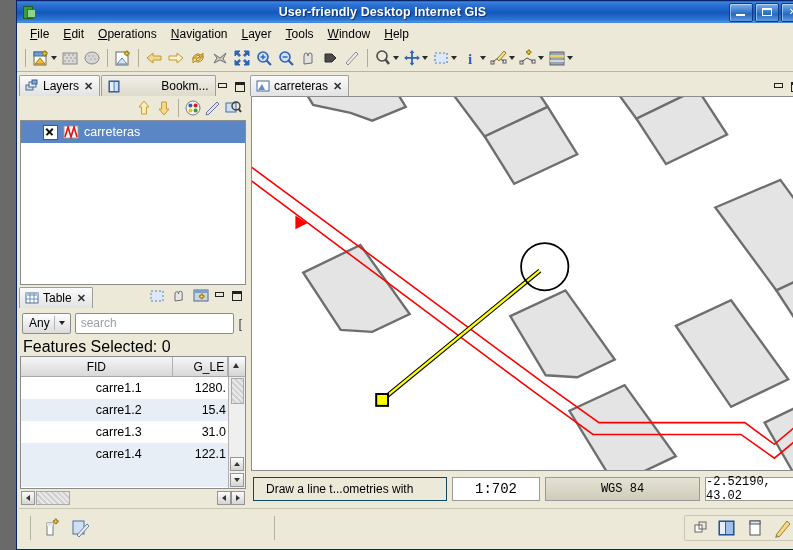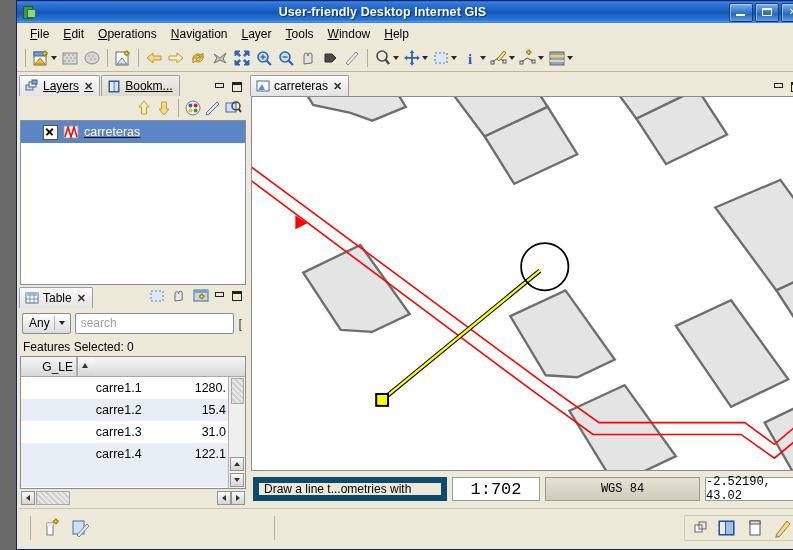--- a/index.html
+++ b/index.html
@@ -45,21 +45,21 @@
   .left-col{width:228px;display:flex;flex-direction:column;}
   .vsplit{width:3px;background:#ece9d8;}
   .right-col{flex:1;display:flex;flex-direction:column;}
 
   
   .panel{display:flex;flex-direction:column;background:#ece9d8;min-height:0;}
   .tabrow{height:22px;display:flex;align-items:flex-end;position:relative;background:#ece9d8;}
   .tab{height:20px;display:flex;align-items:center;padding:0 6px 0 5px;font-size:12px;
        background:linear-gradient(to bottom,#fbfbfb,#e2e2e2);border:1px solid #9e9e9e;border-bottom:none;
        border-radius:2px 2px 0 0;margin-right:1px;}
-  .tab.inactive{background:linear-gradient(to bottom,#f0efe8,#dedbcb);color:#000;}
+  .tab.inactive{background:linear-gradient(to bottom,#f0efe8,#dedbcb);color:#000;gap:36px;}
   .tab .tabico{width:14px;height:14px;margin-right:4px;position:relative;}
   .tab .x{margin-left:5px;font-size:11px;color:#333;font-weight:bold;}
   .panelbtns{margin-left:auto;display:flex;align-items:center;gap:4px;padding-bottom:3px;padding-right:3px;}
   .pbtn{width:13px;height:11px;position:relative;}
   .pbtn.min::after{content:"";position:absolute;left:1px;top:1px;width:9px;height:5px;border:1.4px solid #222;box-sizing:border-box;}
   .pbtn.max::after{content:"";position:absolute;left:1px;top:0px;width:10px;height:10px;border:1.4px solid #222;border-top-width:3px;box-sizing:border-box;}
   .panel-tools{height:24px;display:flex;align-items:center;justify-content:flex-end;
                background:#ece9d8;padding-right:4px;}
   .panel-body{flex:1;background:#fff;border:1px solid #8c8c8c;margin:0 1px 1px 1px;overflow:hidden;min-height:0;}
 
@@ -75,21 +75,21 @@
 
   
   .srch-row{height:26px;display:flex;align-items:center;gap:4px;padding:2px 3px;background:#ece9d8;}
   .combo{height:19px;display:flex;align-items:center;background:linear-gradient(to bottom,#fefefe,#dcdcdc);
          border:1px solid #8c8c8c;border-radius:2px;padding:0 2px 0 6px;font-size:12px;}
   .combo .cb-sep{width:1px;height:14px;background:#b4b4b4;margin:0 4px;}
   .combo .cb-ar{border-left:3.5px solid transparent;border-right:3.5px solid transparent;border-top:4px solid #222;margin-right:3px;}
   .srch-input{flex:1;height:19px;border:1px solid #8c8c8c;background:#fff;border-radius:2px;
               display:flex;align-items:center;padding-left:5px;color:#a0a0a0;font-size:12px;}
   .brk{color:#444;font-size:13px;padding-right:2px;}
-  .feat-sel{height:18px;display:flex;align-items:center;padding-left:4px;font-size:12px;color:#000;}
+  .feat-sel{height:18px;display:flex;align-items:center;padding-left:4px;font-size:16px;color:#000;}
   .tbl-wrap{flex:1;display:flex;flex-direction:column;border:1px solid #8c8c8c;margin:0 1px 0 1px;background:#fff;min-height:0;}
   .tbl-head{height:19px;display:flex;background:linear-gradient(to bottom,#f6f6f6,#d8d8d8);
             border-bottom:1px solid #a8a8a8;}
   .th{display:flex;align-items:center;justify-content:center;font-size:12px;color:#000;
       border-right:1px solid #b0b0b0;}
   .tbl-rows{flex:1;overflow:hidden;}
   .tr{height:22px;display:flex;align-items:center;font-size:12.5px;}
   .tr.odd{background:#fff;}
   .tr.even{background:#e8eef5;}
   .td{display:flex;align-items:center;}
@@ -105,22 +105,22 @@
   .hscroll-row{height:18px;display:flex;align-items:center;background:#ece9d8;padding:0 2px;gap:2px;}
   .hs-left{width:62px;height:14px;display:flex;align-items:center;}
   .hbtn{width:14px;height:14px;background:linear-gradient(to bottom,#fcfcfc,#d4d4d4);border:1px solid #959595;
         position:relative;box-sizing:border-box;}
   .hbtn .lt{position:absolute;left:4px;top:3px;border-top:3.5px solid transparent;border-bottom:3.5px solid transparent;border-right:4px solid #333;}
   .hbtn .rt{position:absolute;left:4px;top:3px;border-top:3.5px solid transparent;border-bottom:3.5px solid transparent;border-left:4px solid #333;}
   .map-canvas{flex:1;border:1px solid #8c8c8c;background:#fff;position:relative;overflow:hidden;margin:0 1px;}
   .statusbar{height:30px;display:flex;align-items:center;gap:5px;padding:3px 3px;background:#ece9d8;}
   .sfield{height:24px;border:1px solid #9a9a9a;background:#fff;display:flex;align-items:center;
           font-size:12px;color:#000;box-sizing:border-box;}
-  .sfield.msg{flex:0 0 194px;padding-left:5px;background:#ece9d8;border:6px solid #0c4a6e;}
-  .sfield.scale{flex:0 0 88px;justify-content:center;font-family:"Liberation Mono",monospace;font-size:17px;}
+  .sfield.msg{flex:0 0 194px;padding-left:12px;background:#ece9d8;border:1px solid #0c4a6e;}
+  .sfield.scale{flex:0 0 88px;justify-content:center;font-family:"Liberation Mono",monospace;font-size:14px;}
   .sfield.proj{flex:0 0 155px;justify-content:center;background:linear-gradient(to bottom,#e4e2d4,#cfccba);
                font-family:"Liberation Mono",monospace;border:1px solid #9a9a9a;}
   .sfield.coord{flex:1;justify-content:center;font-family:Liberation Mono, monospace;}
 
   
   .bottombar{position:absolute;left:2px;right:2px;bottom:2px;height:38px;background:#ece9d8;
              display:flex;align-items:center;padding:0 4px;}
   .bsep{width:1px;height:24px;background:#b5b1a0;margin:0 7px;}
   .bico{width:20px;height:20px;position:relative;margin:0 4px;}
   .bgroup-right{margin-left:auto;display:flex;align-items:center;border:1px solid #c9c6b4;
@@ -374,21 +374,21 @@
         </svg>
       </div>
       <div class="arrow-dn"></div>
     </div>
   </div>
 
   <div class="main">
 
     <div class="left-col">
 
-      <div class="panel" style="height:212px;text-decoration:underline;">
+      <div class="panel" style="height:212px;">
         <div class="tabrow">
           <div class="tab">
             <span class="tabico">
               <svg width="14" height="14" viewBox="0 0 14 14">
                 <rect x="1" y="6" width="7" height="5" fill="#cfd8e4" stroke="#4b6b93"></rect>
                 <rect x="4" y="3" width="7" height="5" fill="#e6ecf4" stroke="#4b6b93"></rect>
                 <rect x="7" y="1" width="5" height="4" fill="#7fa8d8" stroke="#3d5f8a"></rect>
               </svg>
             </span>
             <span>Layers</span>
@@ -505,20 +505,21 @@
             <span class="cb-ar"></span>
           </div>
           <div class="srch-input">search</div>
           <span class="brk">[</span>
         </div>
 
         <div class="feat-sel">Features Selected: 0</div>
 
         <div class="tbl-wrap">
           <div class="tbl-head">
+            <div class="th" style="width:152px;">FID</div>
             <div class="th" style="width:52px;justify-content:flex-end;padding-right:3px;">G_LE</div>
             <div style="width:16px;background:linear-gradient(to bottom,#fcfcfc,#d4d4d4);border-left:1px solid #a8a8a8;position:relative;">
               <div style="position:absolute;left:4px;top:6px;border-left:3.5px solid transparent;border-right:3.5px solid transparent;border-bottom:5px solid #333;"></div>
             </div>
           </div>
 
           <div style="flex:1;display:flex;min-height:0;">
             <div class="tbl-rows">
               <div class="tr odd">
                 <div class="td c1">carre1.1</div>

